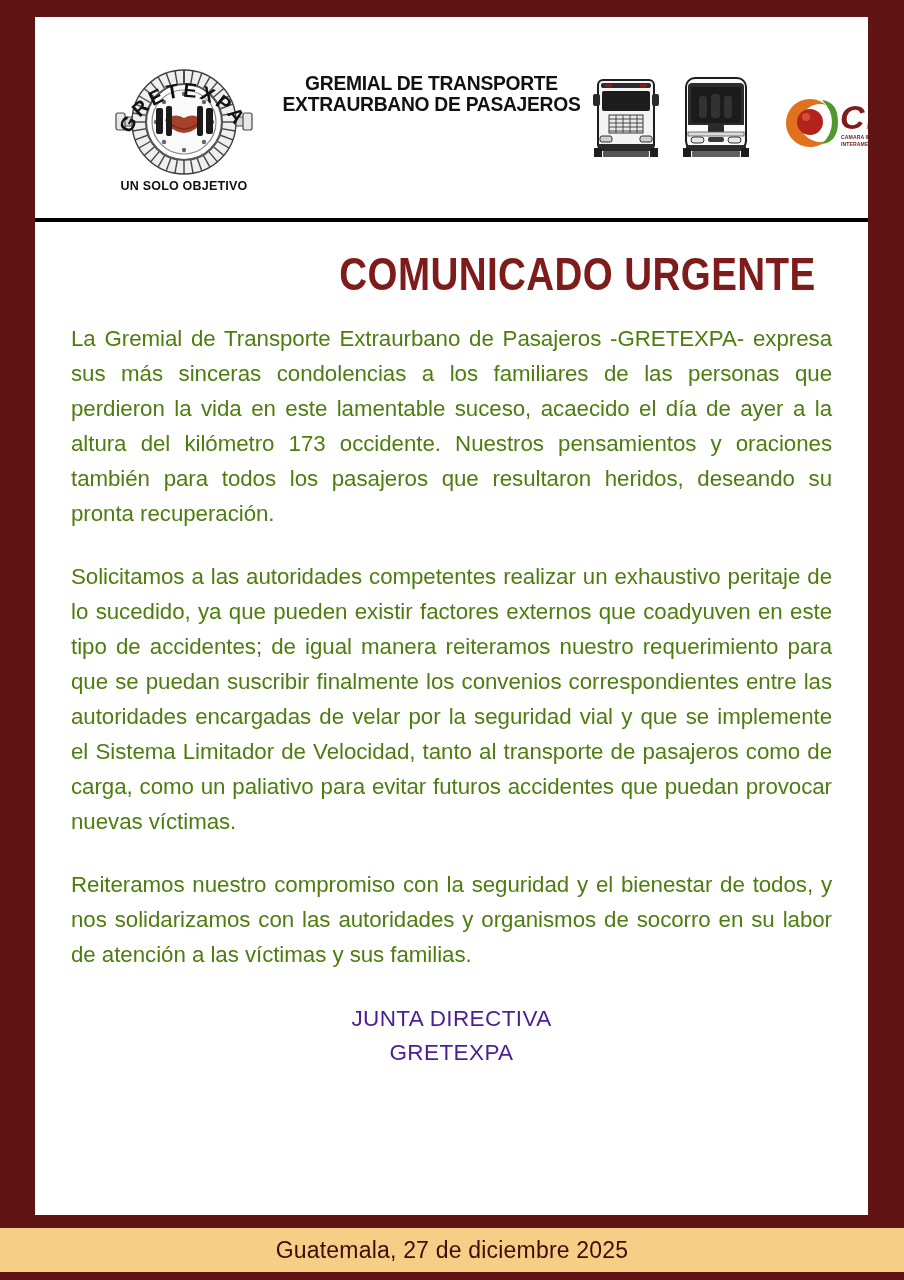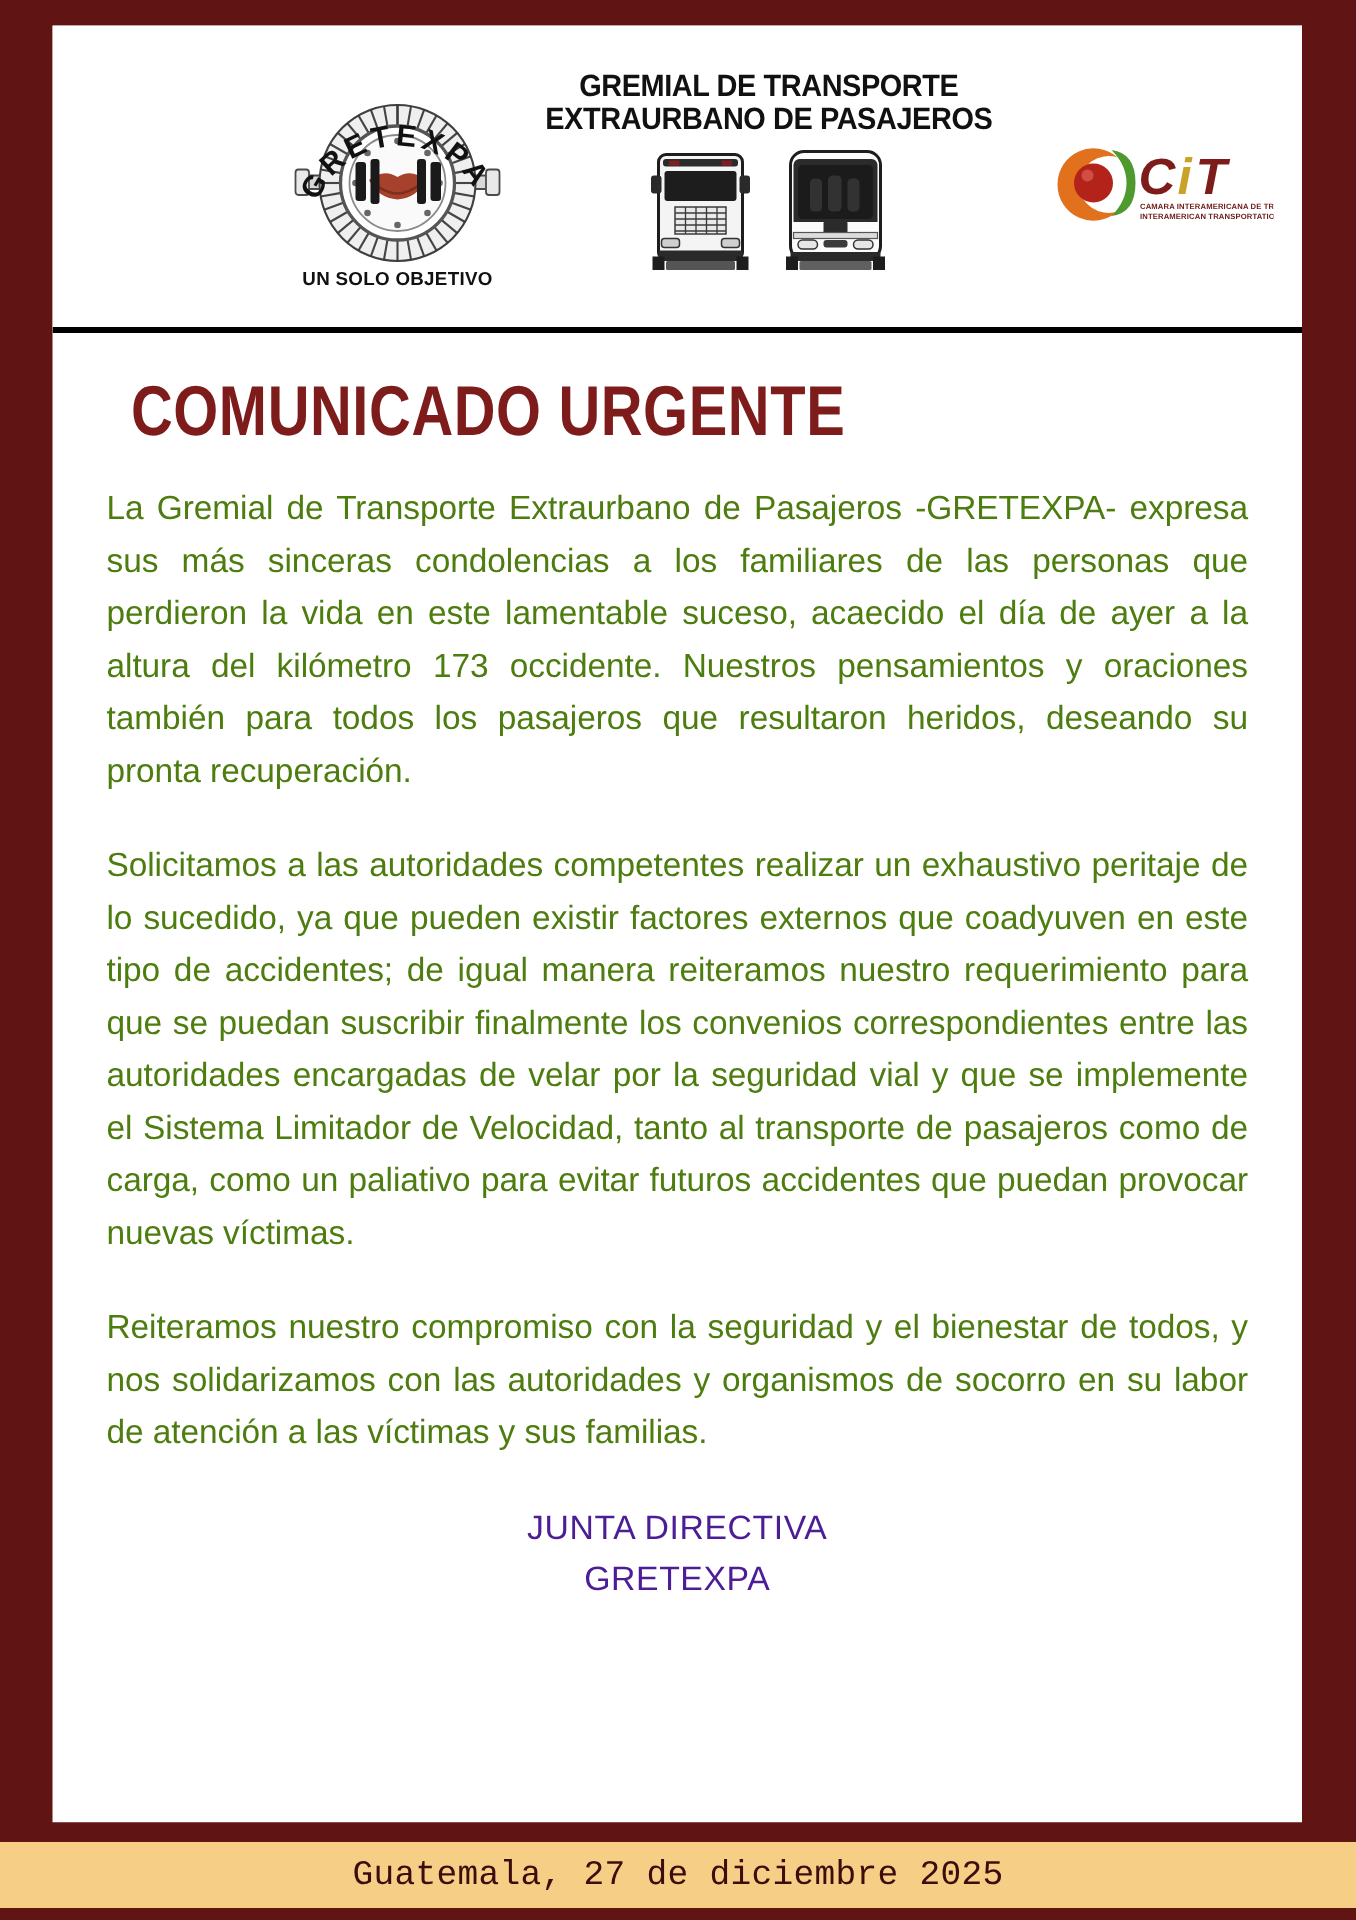--- a/index.html
+++ b/index.html
@@ -44,21 +44,21 @@
 
   
   .emblem{
     width:142px;height:150px;position:relative;flex:0 0 auto;
     margin-right:18px;
   }
   .emblem svg{display:block;}
 
   
   .center-block{
-    display:flex;flex-direction:column;align-items:center;
+    display:flex;align-items:flex-start;
     flex:0 0 auto;
   }
   .gremial-title{
     font-family:"Liberation Sans", sans-serif;
     font-weight:bold;
     font-size:20.5px;
     line-height:1.06;
     letter-spacing:-0.3px;
     color:#111;
     text-align:center;
@@ -69,21 +69,21 @@
   .buses{display:flex;align-items:flex-end;gap:18px;margin-top:2px;}
 
   
   .cit{
     margin-left:26px;flex:0 0 auto;
     width:152px;height:60px;position:relative;
   }
 
   
   .title-wrap{
-    text-align:left;
+    text-align:right;
     margin-top:30px;
   }
   .comunicado{
     display:inline-block;
     font-family:"Liberation Sans Narrow","Liberation Sans", sans-serif;
     font-weight:bold;
     font-size:47px;
     line-height:1;
     letter-spacing:0.5px;
     color:#7E1C1C;
@@ -125,21 +125,21 @@
   .footer-strip{
     position:absolute;left:0;right:0;bottom:0;height:65px;
     background:#601514;
   }
   .footer-bar{
     position:absolute;left:0;right:0;top:13px;height:44px;
     background:#F6CE86;
     display:flex;align-items:center;justify-content:center;
   }
   .footer-bar span{
-    font-family:Liberation Mono, monospace;
+    font-family:Liberation Sans, sans-serif;
     font-size:23px;
     color:#3B0D0C;
     letter-spacing:0.2px;
   }
 </style>
 </head>
 <body>
 
 <div class="page">
 

